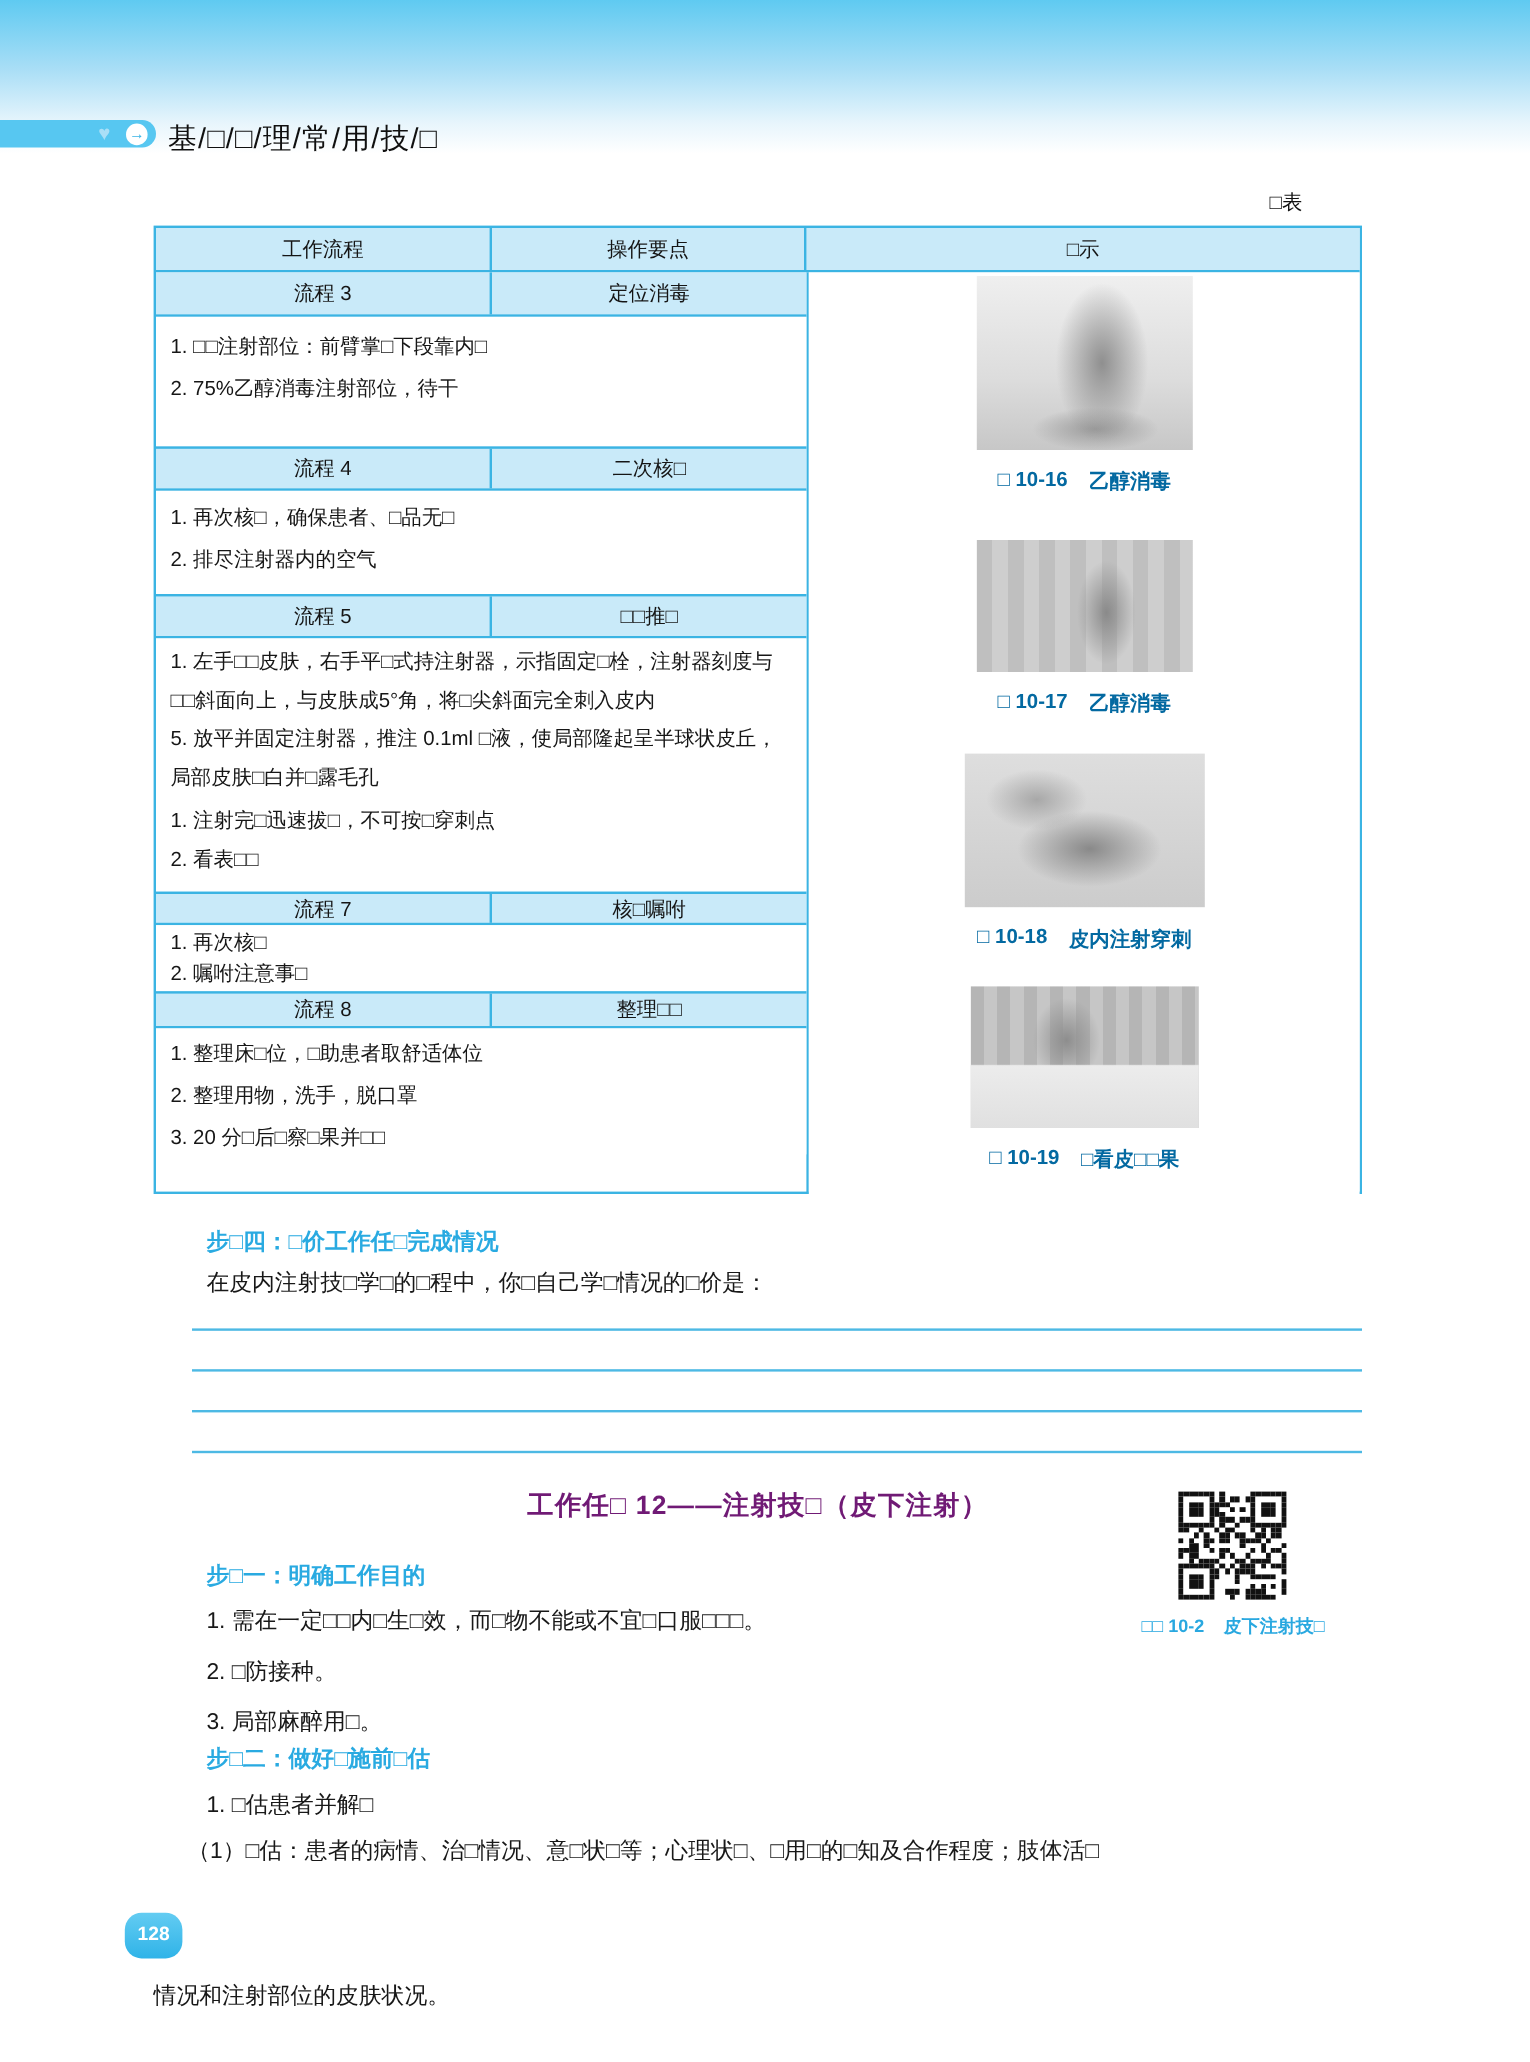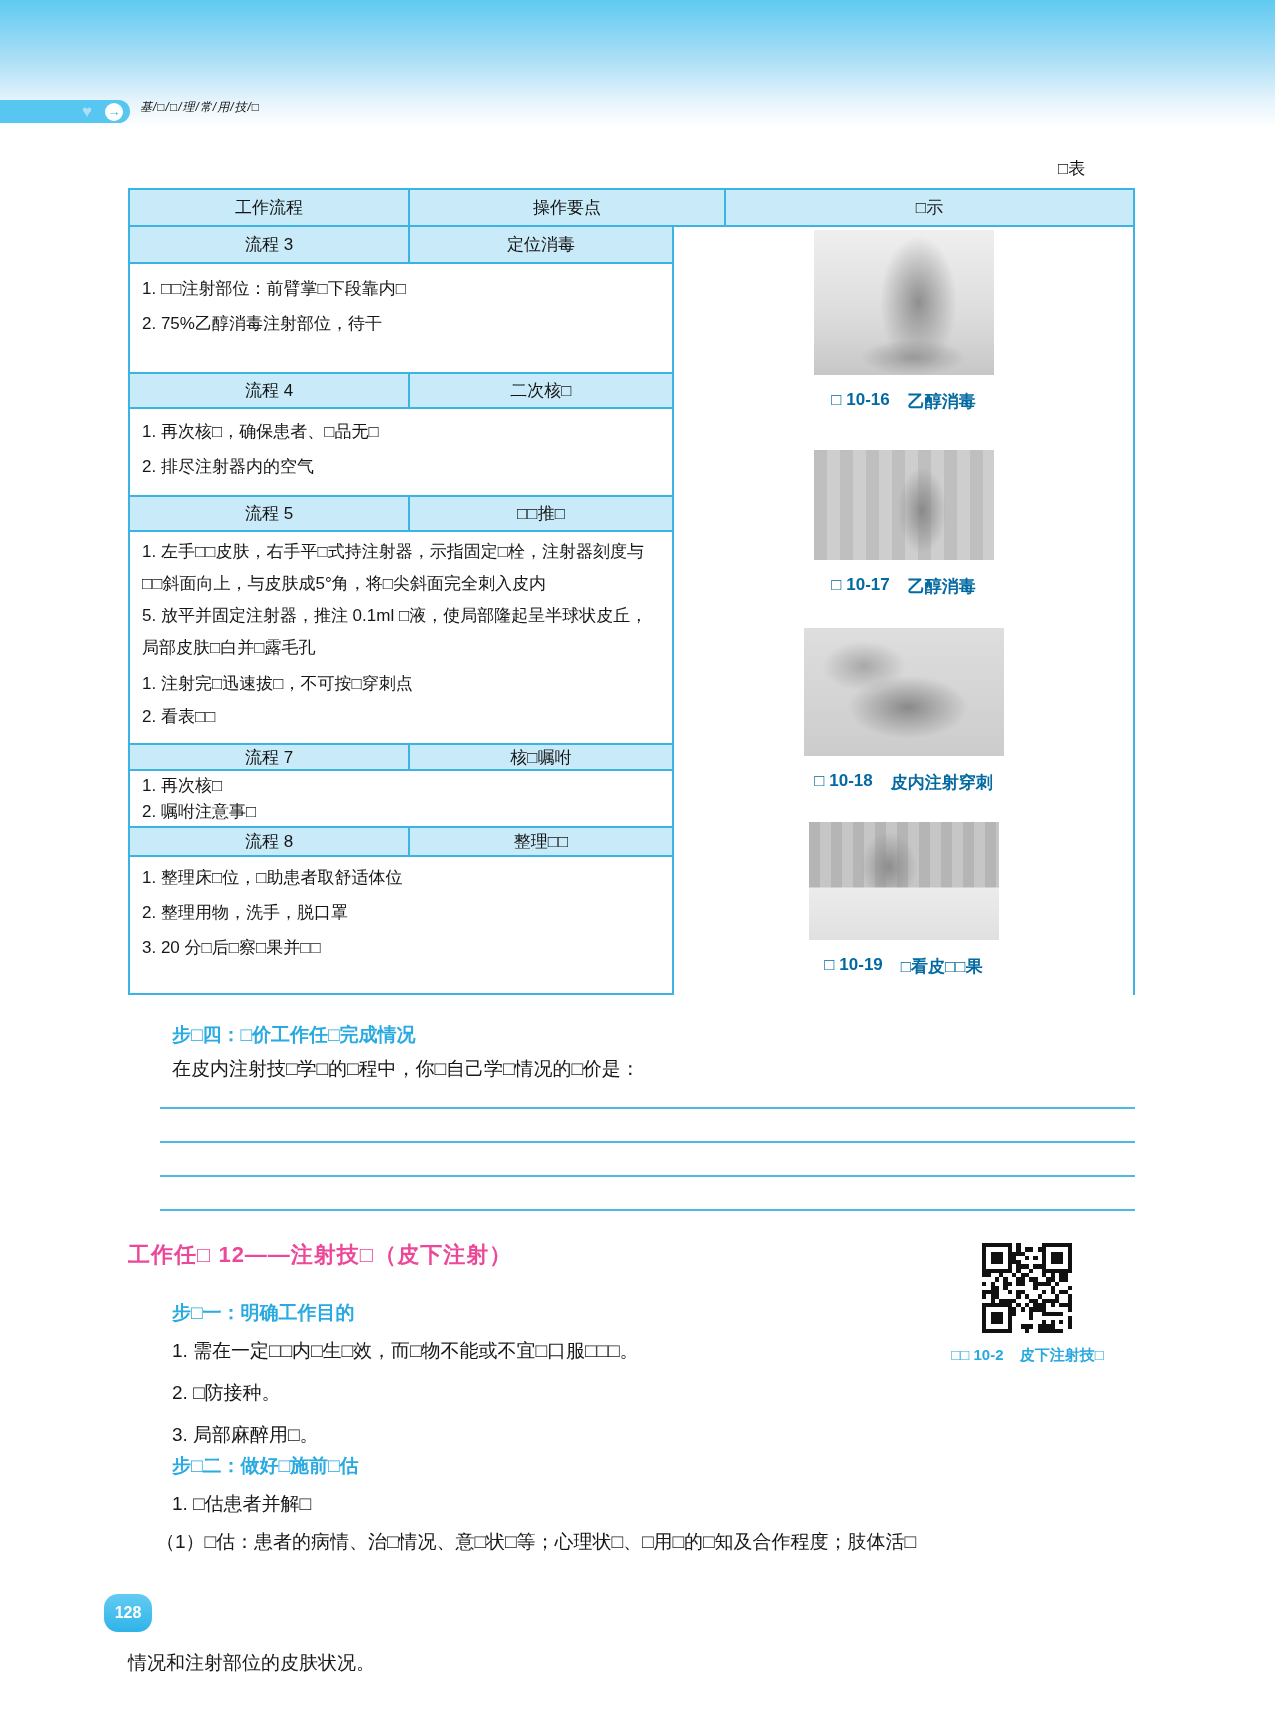--- a/index.html
+++ b/index.html
@@ -10,31 +10,31 @@
   
   .top-gradient { position:absolute; left:0; top:0; width:100%; height:128px;
     background:linear-gradient(180deg,#5fcaf1 0%,#a9def6 45%,#e7f5fc 80%,#ffffff 100%); }
 
   
   .tab-bar { position:absolute; left:0; top:100px; width:130px; height:23px;
     background:#57c7f1; border-radius:0 12px 12px 0; }
   .heart { position:absolute; right:38px; top:2px; color:#aadff7; font-size:17px; line-height:19px; }
   .arrow-circle { position:absolute; right:7px; top:2.5px; width:18px; height:18px; border-radius:50%;
     background:#ffffff; color:#3bb4e6; font-size:13px; font-weight:700; text-align:center; line-height:18px; }
-  .header-title { position:absolute; left:140px; top:99px; font-size:12px; letter-spacing:1px; color:#101010; font-weight:500;font-style:italic; }
+  .header-title { position:absolute; left:140px; top:99px; font-size:24px; letter-spacing:1px; color:#101010; font-weight:500; }
 
   .continued { position:absolute; left:1058px; top:157px; font-size:17px; color:#101010; }
 
   
   .flow-table { position:absolute; left:128px; top:188px; width:1007px; height:807px;
     border:2px solid #3bb4e3; }
   .t-header { display:flex; height:37px; background:#c9eaf9; border-bottom:2px solid #3bb4e3; }
   .th { display:flex; align-items:center; justify-content:center; font-size:17px; font-weight:500; color:#151515; }
   .th1 { width:280px; border-right:2px solid #3bb4e3; }
-  .th2 { width:316px; border-right:2px solid #3bb4e3; }
+  .th2 { width:262px; border-right:2px solid #3bb4e3; }
   .th3 { flex:1; }
   .t-body { display:flex; height:768px; }
   .t-left { width:544px; border-right:2px solid #3bb4e3; display:flex; flex-direction:column; }
   .proc .p-row { display:flex; background:#c9eaf9; border-top:2px solid #3bb4e3; border-bottom:2px solid #3bb4e3; }
   .proc:first-child .p-row { border-top:none; }
   .p-name { width:280px; border-right:2px solid #3bb4e3; display:flex; align-items:center; justify-content:center;
     font-size:17px; font-weight:500; color:#151515; }
   .p-point { flex:1; display:flex; align-items:center; justify-content:center; font-size:17px; font-weight:500; color:#151515; }
   .p-content { background:#fff; padding:5px 10px 0 12px; font-size:17px; color:#161616; }
   .p-content p { margin:0; }
@@ -58,22 +58,22 @@
     background: linear-gradient(180deg, rgba(255,255,255,0) 55%, #ececec 56%, #e0e0e0 100%),
                 radial-gradient(40px 50px at 42% 38%, #8d8d8d 0%, rgba(141,141,141,0) 70%),
                 repeating-linear-gradient(90deg,#b5b5b5 0 11px,#c6c6c6 11px 22px); }
   .fig-caption { display:flex; gap:18px; margin-top:15px; font-size:17px; font-weight:700; color:#0369a1; }
 
   
   .blue-heading { position:absolute; font-size:19px; font-weight:700; color:#29aae1; }
   .body-text { position:absolute; font-size:19px; color:#181818; }
   .write-line { position:absolute; left:160px; width:975px; height:0; border-bottom:2px solid #4db9e4; }
 
-  .task-title { position:absolute; left:128px; top:1240px; width:1007px; text-align:left;
-    font-size:22px; font-weight:700; color:#ec4899; letter-spacing:1px; }
+  .task-title { position:absolute; left:128px; top:1240px; width:1007px; text-align:center;
+    font-size:22px; font-weight:700; color:#701a75; letter-spacing:1px; }
 
   .qr { position:absolute; left:982px; top:1243px; width:90px; height:90px;
     display:grid; grid-template-columns:repeat(21,1fr); grid-template-rows:repeat(21,1fr); background:#fff; }
   .qr i { display:block; }
   .qr i.on { background:#111; }
   .qr-caption { position:absolute; left:905px; top:1346px; width:245px; text-align:center;
     font-size:15px; font-weight:700; color:#29a8e0; }
   .qr-caption span { margin:0 6px; }
 
   .page-pill { position:absolute; left:104px; top:1594px; width:48px; height:38px; border-radius:14px;

